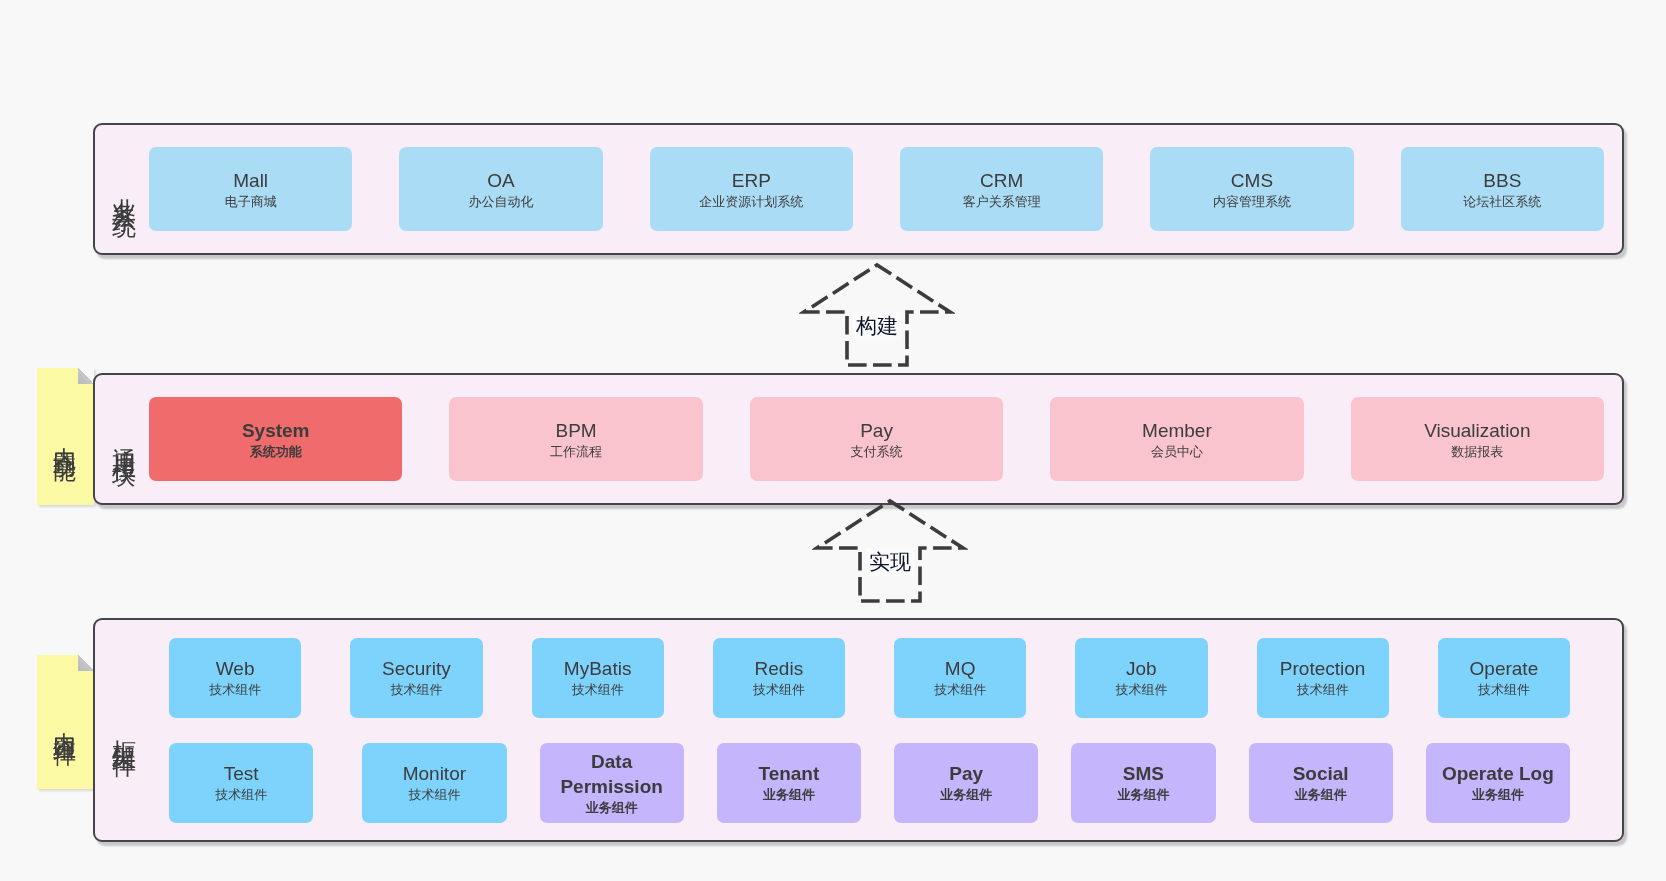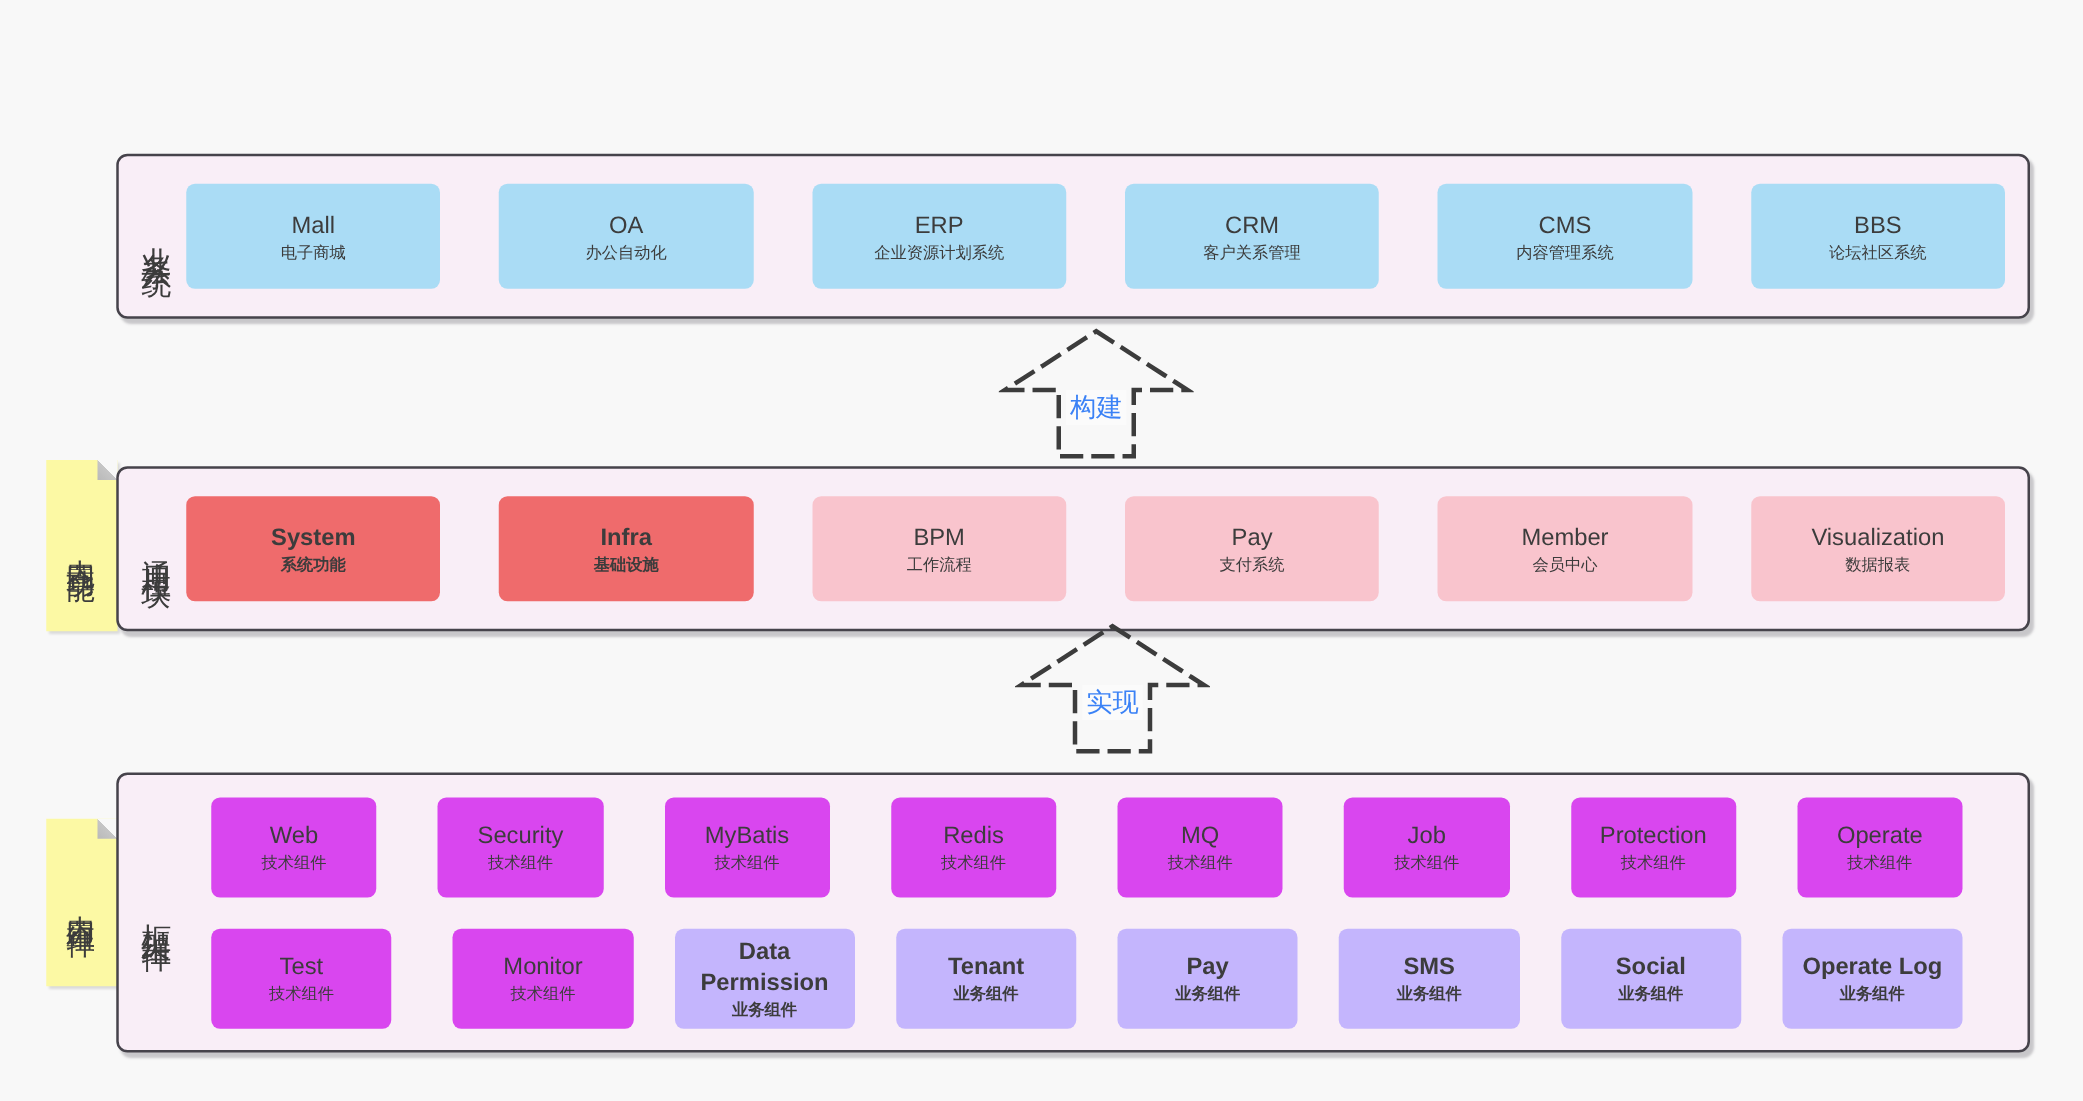--- a/index.html
+++ b/index.html
@@ -22,39 +22,39 @@
          padding-left:58px;padding-right:52px;box-sizing:border-box;}
   .rows2 .row8{display:flex;gap:33px;height:80px;padding:0;}
   .box{flex:1 1 0;height:84px;border-radius:7px;display:flex;flex-direction:column;
        justify-content:center;align-items:center;text-align:center;line-height:1.32;}
   .row8 .box{height:80px;}
   .box .en{font-size:19px;}
   .box .cn{font-size:13px;}
   .blue{background:#aadcf5;}
   .red{background:#ef6b6c;font-weight:bold;}
   .pink{background:#f9c4cd;}
-  .green-dark{background:#d946ef;margin-left:16px;}
+  .green-dark{background:#7dd3fc;margin-left:16px;}
   .green-light{background:#c4b5fd;font-weight:bold;}
   
   .note{position:absolute;left:37px;width:57px;background:#fcf9a4;
         box-shadow:2px 2px 2px rgba(0,0,0,.12);}
   .note-mid{top:368px;height:137px;}
   .note-bottom{top:655px;height:134px;}
   .note .vtext{position:absolute;left:50%;top:50%;transform:translate(-50%,-50%);
         writing-mode:vertical-lr;text-orientation:upright;font-size:23px;
         letter-spacing:4px;color:#3c3c3c;white-space:nowrap;}
   .fold{position:absolute;top:0;right:0;width:16px;height:16px;
         background:linear-gradient(225deg,#f8f8f8 0%,#f8f8f8 50%,#c6c6c6 50%,#b9b9b9 100%);}
   
   .arrow{position:absolute;width:156px;height:108px;}
   .arrow-1{left:799px;top:261px;}
   .arrow-2{left:812px;top:497px;}
   .arrow svg{position:absolute;left:0;top:0;}
   .arrow-label{position:absolute;left:50%;top:51px;transform:translateX(-50%);
-        background:#fbfbfb;padding:0 3px;font-size:21px;color:#3b82f6;white-space:nowrap;}
+        background:#fbfbfb;padding:0 3px;font-size:21px;color:#0f172a;white-space:nowrap;}
 </style>
 </head>
 <body>
 
 <div class="canvas">
 
   <div class="note note-mid">
     <span class="vtext">内置功能</span>
     <div class="fold"></div>
   </div>
@@ -100,24 +100,20 @@
     <span class="arrow-label">构建</span>
   </div>
 
   <section class="panel panel-mid">
     <span class="vlabel">通用模块</span>
     <div class="row">
       <div class="box red">
         <span class="en">System</span>
         <span class="cn">系统功能</span>
       </div>
-      <div class="box red">
-        <span class="en">Infra</span>
-        <span class="cn">基础设施</span>
-      </div>
       <div class="box pink">
         <span class="en">BPM</span>
         <span class="cn">工作流程</span>
       </div>
       <div class="box pink">
         <span class="en">Pay</span>
         <span class="cn">支付系统</span>
       </div>
       <div class="box pink">
         <span class="en">Member</span>

